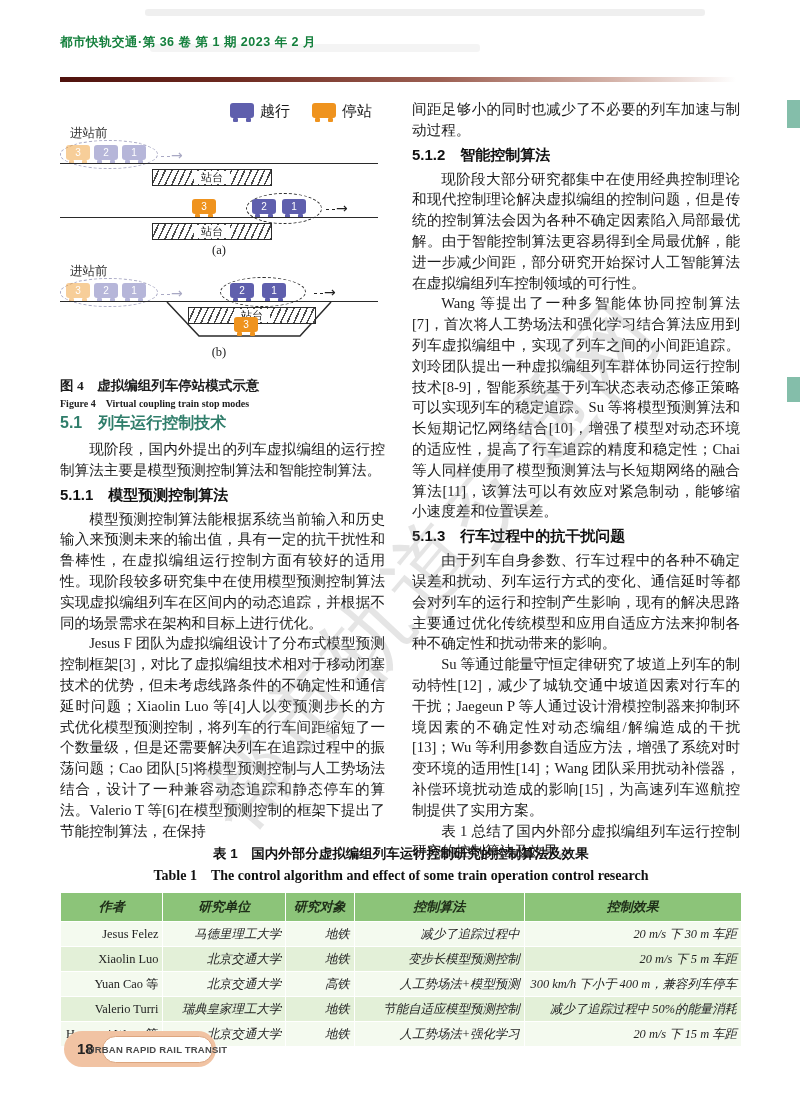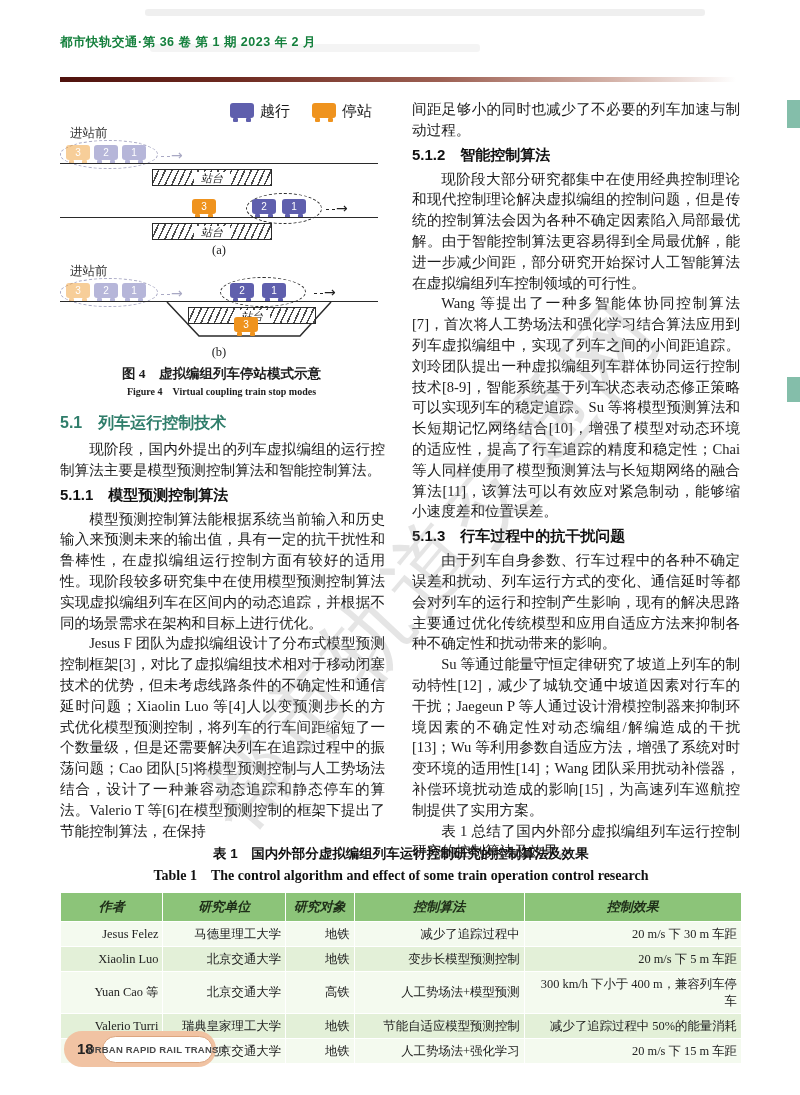--- a/index.html
+++ b/index.html
@@ -22,41 +22,41 @@
          font:10px/15px "Liberation Sans",sans-serif;text-align:center;}
   .train::before,.train::after{content:"";position:absolute;bottom:-3.5px;width:5px;height:4px;background:inherit;border-radius:1px;}
   .train::before{left:3px}.train::after{right:3px}
   .purple{background:#5f5fad}.orange{background:#ef931e}
   .faded{opacity:.45}
   .tgroup{position:absolute;border:1.5px dashed #a9a9c4;border-radius:50%;}
   .tgroup.dark{border-color:#2a2a2a;border-width:1.7px;}
   .trackline{position:absolute;left:0;width:318px;height:0;border-top:1.6px solid #2a2a2a;}
   .platform{position:absolute;height:15px;border:1.2px solid #2a2a2a;
             background:repeating-linear-gradient(115deg,#fff 0 4.5px,#4a4a4a 4.5px 6px);
-            display:flex;align-items:flex-end;justify-content:center;font-style:italic;}
+            display:flex;align-items:center;justify-content:center;}
   .platform span{background:#fff;padding:0 7px;font-size:11px;line-height:13px;color:#1c1c1c;}
   .figlabel{position:absolute;font-size:12.5px;color:#333;}
   .arr{position:absolute;color:#222;}
   .arr::before{content:"";display:inline-block;width:9px;border-top:1.6px dashed currentColor;vertical-align:3.5px;margin-right:1px;}
   .arr::after{content:"→";font:14px/14px "DejaVu Sans",sans-serif;}
   .arr.gray{color:#a9a9c4;}
   .sublabel{position:absolute;left:0;width:318px;text-align:center;font-size:12.5px;color:#222;}
-  .cap{position:absolute;left:0;width:323px;text-align:center;font-weight:bold;}
+  .cap{position:absolute;left:0;width:323px;text-align:left;font-weight:bold;margin-top:12px;}
   .cap.zh{font-size:13.5px;}
   .cap.en{font-size:10px;}
   .legend-item{position:absolute;font-size:15px;}
   .legend-icon{position:absolute;}
   
   .tablewrap{position:absolute;left:60px;top:845px;width:682px;}
   .ttitle-zh{text-align:center;font:bold 13.5px "Liberation Sans","DejaVu Sans",sans-serif;color:#111;margin:0 0 4px;}
   .ttitle-en{text-align:center;font:bold 14px "Liberation Serif",serif;color:#111;margin:0 0 7px;}
   table{width:100%;border-collapse:separate;border-spacing:1.5px;background:#fff;}
   th{background:#8cc479;font:italic 600 13px "Liberation Serif",serif;color:#1e2e18;padding:5px 2px;}
   td{font:12.4px "Liberation Serif",serif;color:#222;padding:3.5px 4px;text-align:right;}
-  td.kai{}
+  td.kai{font-style:italic;}
   tbody tr:nth-child(odd){background:#f4faef;}
   tbody tr:nth-child(even){background:#e3f0d8;}
   
   .badge{position:absolute;left:64px;top:1031px;width:152px;height:36px;background:#f1c3a3;border-radius:18px;}
   .badge .pnum{position:absolute;left:13px;top:9px;font:600 15px "Liberation Sans",sans-serif;color:#222;}
   .badge .pill{position:absolute;left:38px;top:4.5px;right:3px;bottom:4.5px;background:#fff;border:1px solid #dca57e;
                border-radius:14px;display:flex;align-items:center;justify-content:center;
                font:bold 9.5px "Liberation Sans",sans-serif;color:#4a4a4a;letter-spacing:.2px;white-space:nowrap;}
   
   .wmark{position:absolute;left:430px;top:565px;transform:translate(-50%,-50%) rotate(-50deg);

